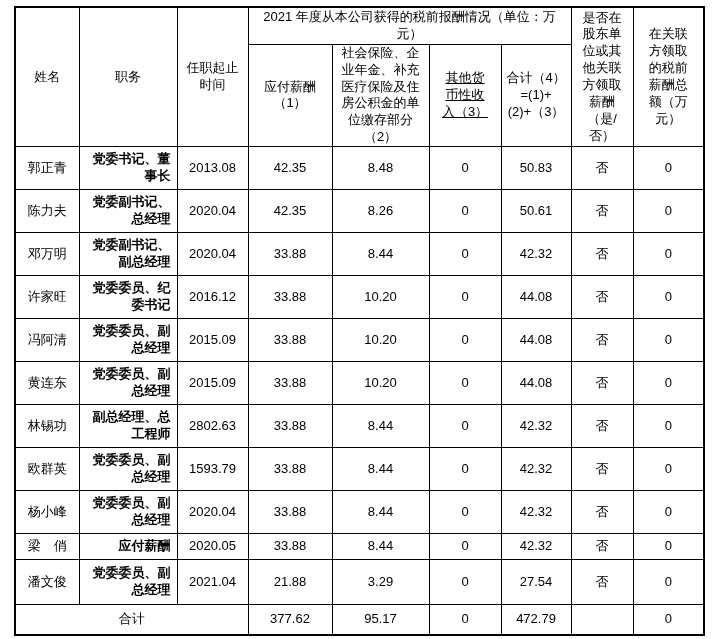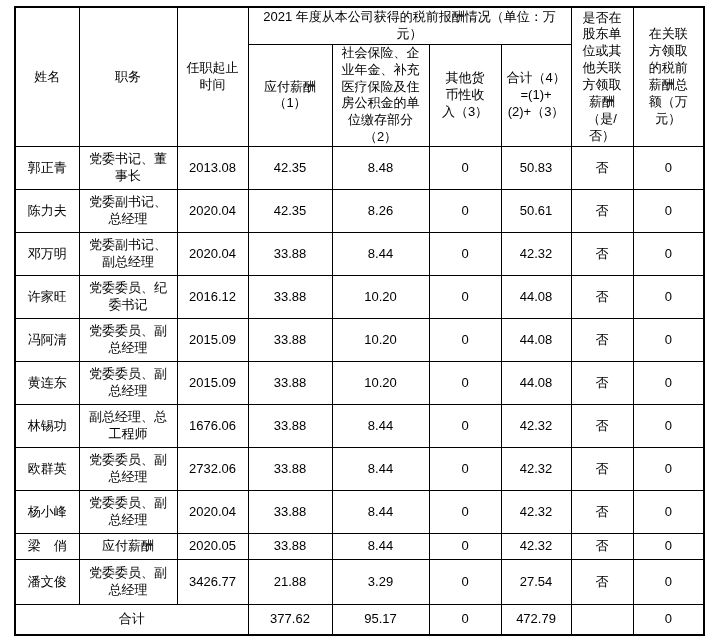--- a/index.html
+++ b/index.html
@@ -32,32 +32,33 @@
     line-height: 1.3;
     padding: 1px 2px;
     overflow: hidden;
   }
   
   tr.hrow1 { height: 35px; }
   tr.hrow2 { height: 99px; }
   th.h-term      { padding: 0 8px;  }
   th.h-payable   { padding: 12px 12px; }
   th.h-insurance { padding: 0 6px;  }
-  th.h-other     { padding: 0 10px;  }
+  th.h-other     { padding: 0 10px; text-decoration: underline;  }
   th.h-total     { padding: 0 3px;  }
   th.h-related_yn  { padding: 0 8px; }
   th.h-related_amt { padding: 12px 12px; }
   
   tbody tr { height: 43px; }
   tbody tr:nth-child(10) { height: 26px; }
   tbody tr:nth-child(11) { height: 45px; padding-left: 35px; }
   tbody td { line-height: 1.45; }
   td.col-position {
-    text-align: center;
+    text-align: right;
     padding: 1px 6px;
+    font-weight: bold;
   }
   
   tfoot tr { height: 30px; margin-top: 20px; }
   tfoot td { font-weight: bold; }
 </style>
 </head>
 <body>
 
 <table class="comp-table">
   <colgroup>
@@ -150,32 +151,32 @@
         <td class="col-payable">33.88</td>
         <td class="col-insurance">10.20</td>
         <td class="col-other">0</td>
         <td class="col-total">44.08</td>
         <td class="col-related_yn">否</td>
         <td class="col-related_amt">0</td>
       </tr>
       <tr>
         <td class="col-name">林锡功</td>
         <td class="col-position">副总经理、总工程师</td>
-        <td class="col-term">1676.06</td>
+        <td class="col-term">2802.63</td>
         <td class="col-payable">33.88</td>
         <td class="col-insurance">8.44</td>
         <td class="col-other">0</td>
         <td class="col-total">42.32</td>
         <td class="col-related_yn">否</td>
         <td class="col-related_amt">0</td>
       </tr>
       <tr>
         <td class="col-name">欧群英</td>
         <td class="col-position">党委委员、副总经理</td>
-        <td class="col-term">2732.06</td>
+        <td class="col-term">1593.79</td>
         <td class="col-payable">33.88</td>
         <td class="col-insurance">8.44</td>
         <td class="col-other">0</td>
         <td class="col-total">42.32</td>
         <td class="col-related_yn">否</td>
         <td class="col-related_amt">0</td>
       </tr>
       <tr>
         <td class="col-name">杨小峰</td>
         <td class="col-position">党委委员、副总经理</td>
@@ -194,21 +195,21 @@
         <td class="col-payable">33.88</td>
         <td class="col-insurance">8.44</td>
         <td class="col-other">0</td>
         <td class="col-total">42.32</td>
         <td class="col-related_yn">否</td>
         <td class="col-related_amt">0</td>
       </tr>
       <tr>
         <td class="col-name">潘文俊</td>
         <td class="col-position">党委委员、副总经理</td>
-        <td class="col-term">3426.77</td>
+        <td class="col-term">2021.04</td>
         <td class="col-payable">21.88</td>
         <td class="col-insurance">3.29</td>
         <td class="col-other">0</td>
         <td class="col-total">27.54</td>
         <td class="col-related_yn">否</td>
         <td class="col-related_amt">0</td>
       </tr>
     </tbody>
   <tfoot>
     <tr>

